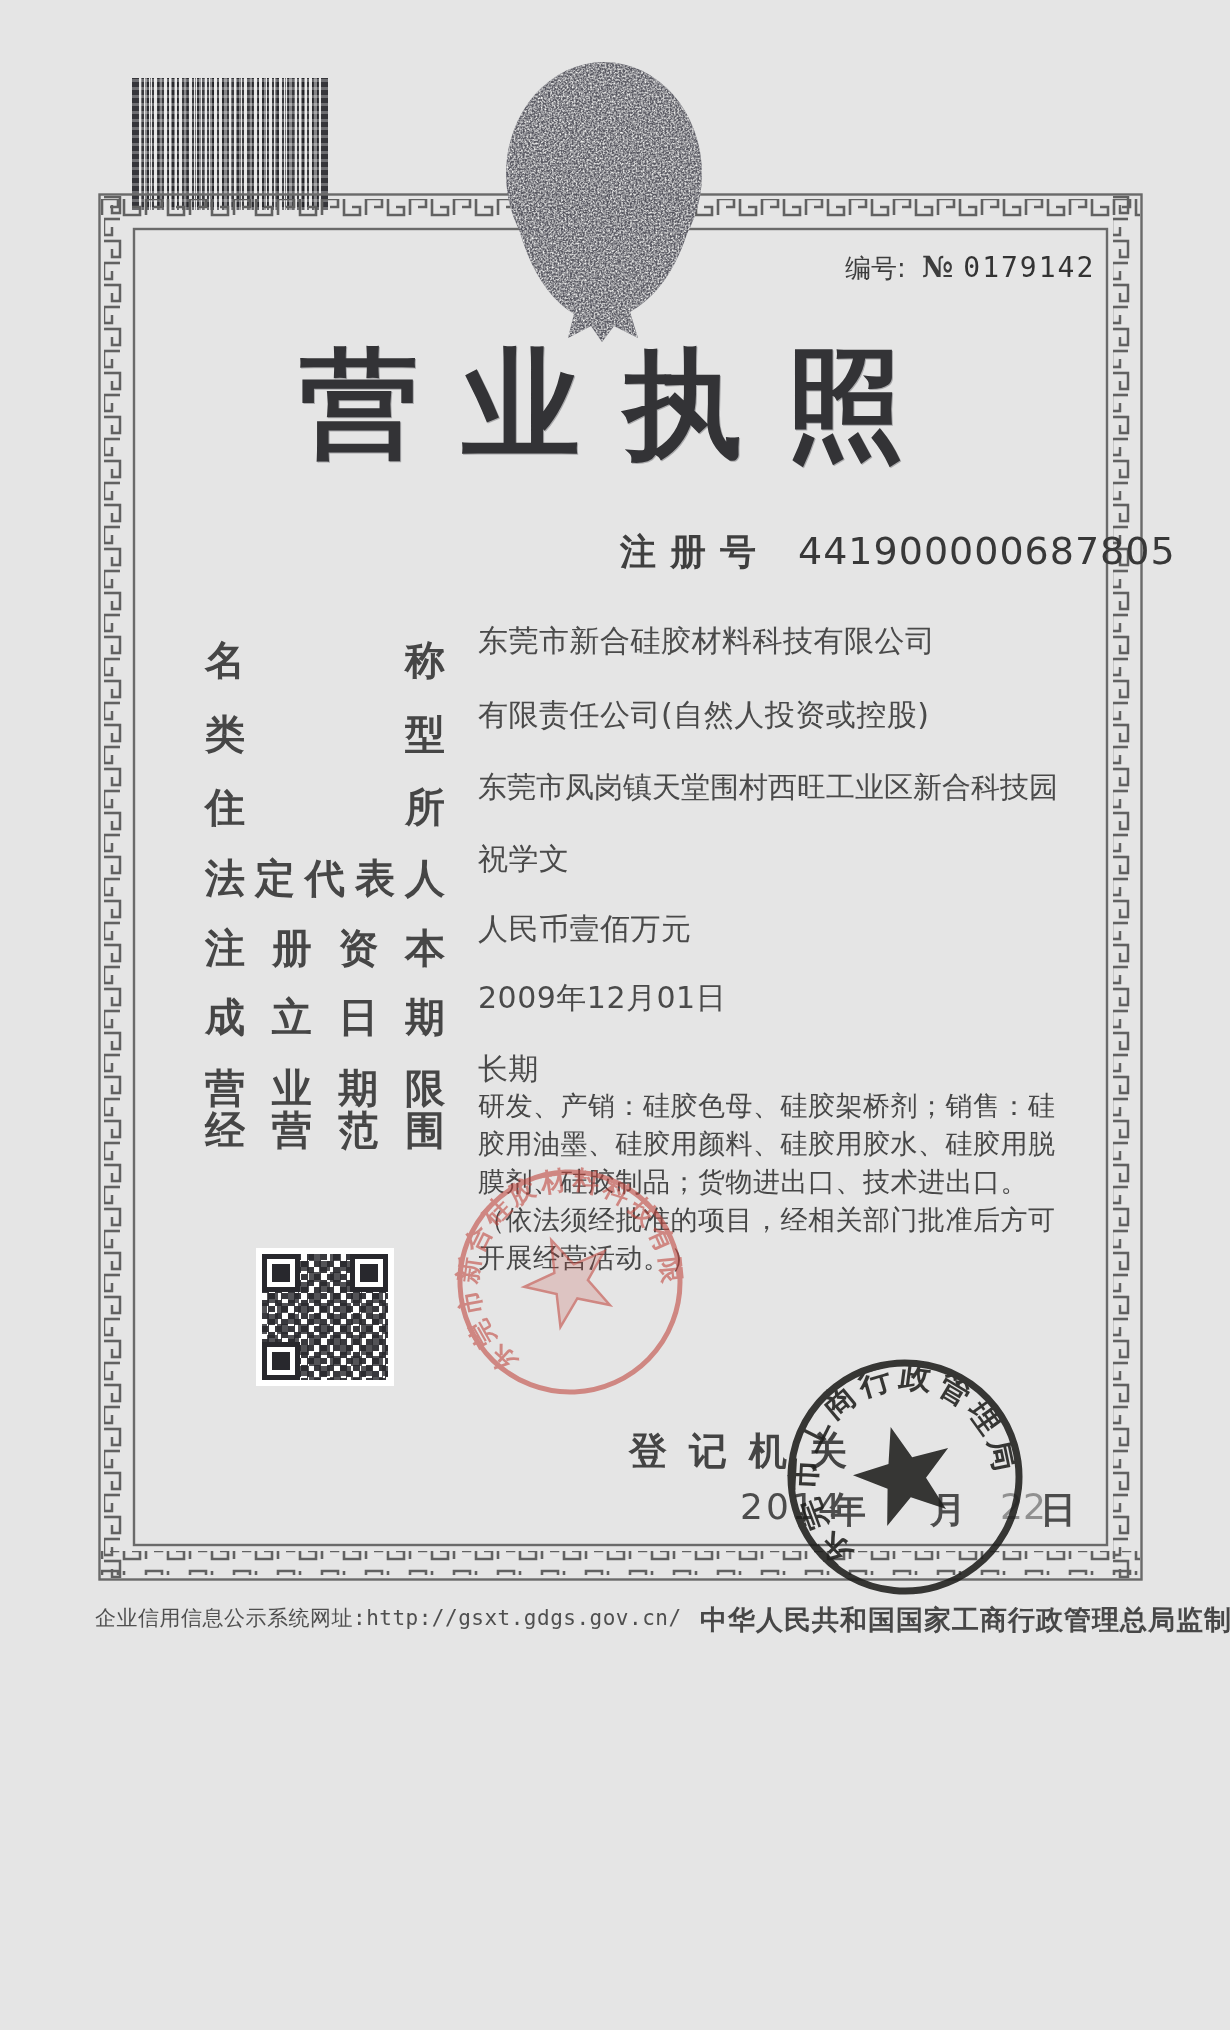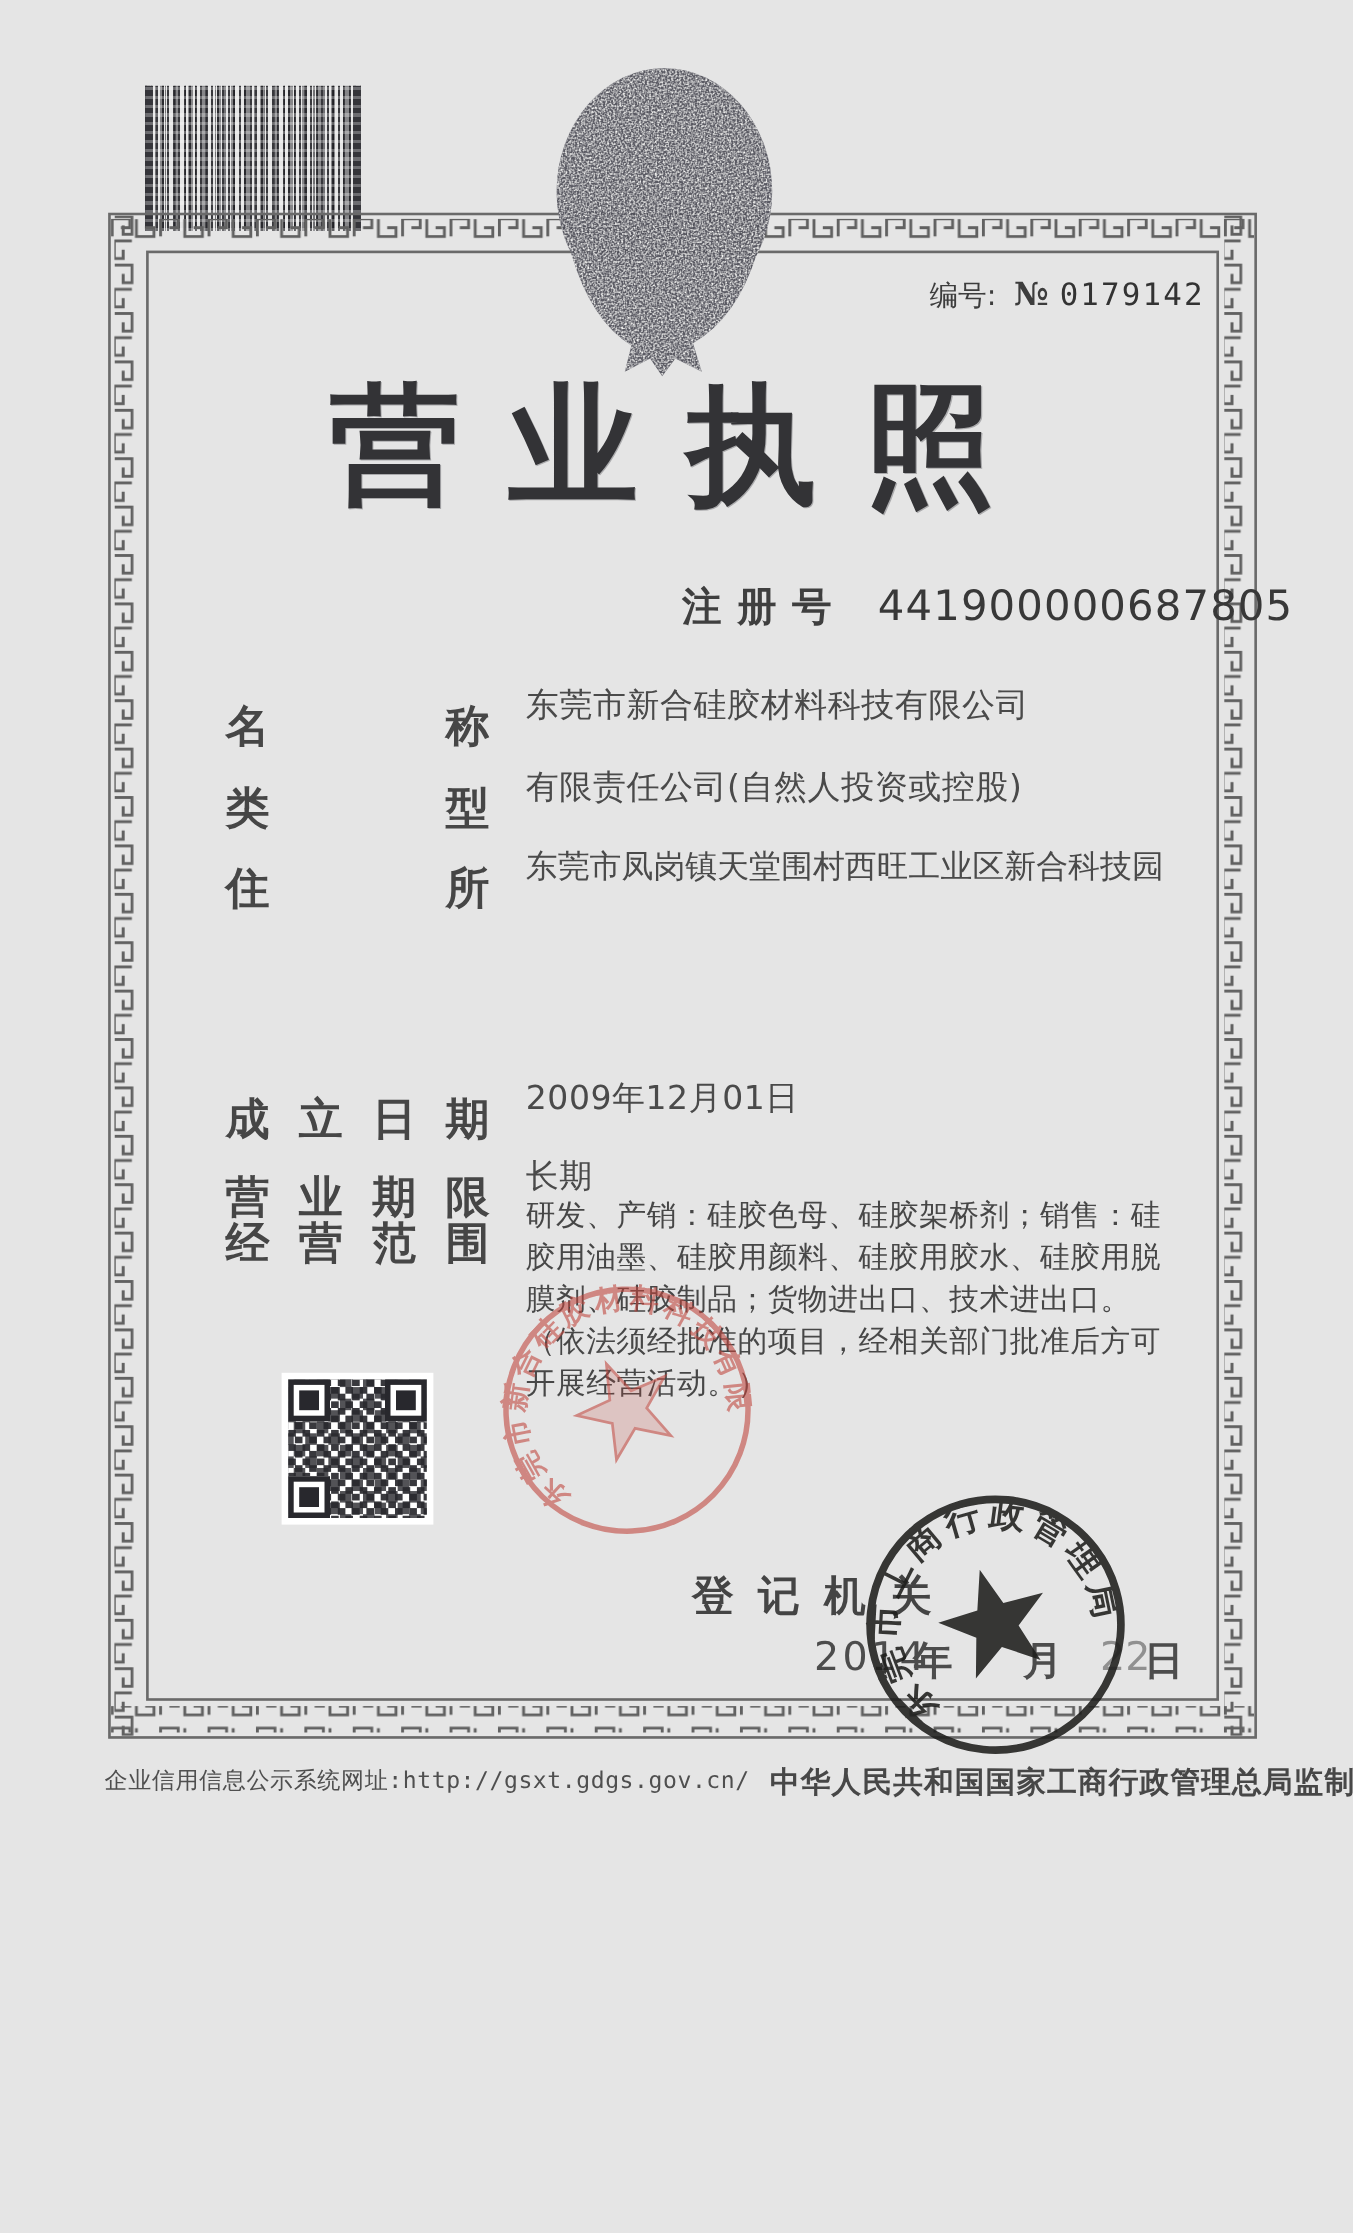--- a/index.html
+++ b/index.html
@@ -134,20 +134,28 @@
     <div class="fvalue">东莞市新合硅胶材料科技有限公司</div>
   </div>
   <div class="row" style="top:687px">
     <div class="flabel">类型</div>
     <div class="fvalue">有限责任公司(自然人投资或控股)</div>
   </div>
   <div class="row" style="top:760px">
     <div class="flabel">住所</div>
     <div class="fvalue fvalue--addr">东莞市凤岗镇天堂围村西旺工业区新合科技园</div>
   </div>
+  <div class="row" style="top:831px">
+    <div class="flabel">法定代表人</div>
+    <div class="fvalue">祝学文</div>
+  </div>
+  <div class="row" style="top:901px">
+    <div class="flabel">注册资本</div>
+    <div class="fvalue">人民币壹佰万元</div>
+  </div>
   <div class="row" style="top:970px">
     <div class="flabel">成立日期</div>
     <div class="fvalue">2009年12月01日</div>
   </div>
   <div class="row" style="top:1041px">
     <div class="flabel">营业期限</div>
     <div class="fvalue">长期</div>
   </div>
   <div class="row" style="top:1083px;height:170px">
     <div class="flabel">经营范围</div>

